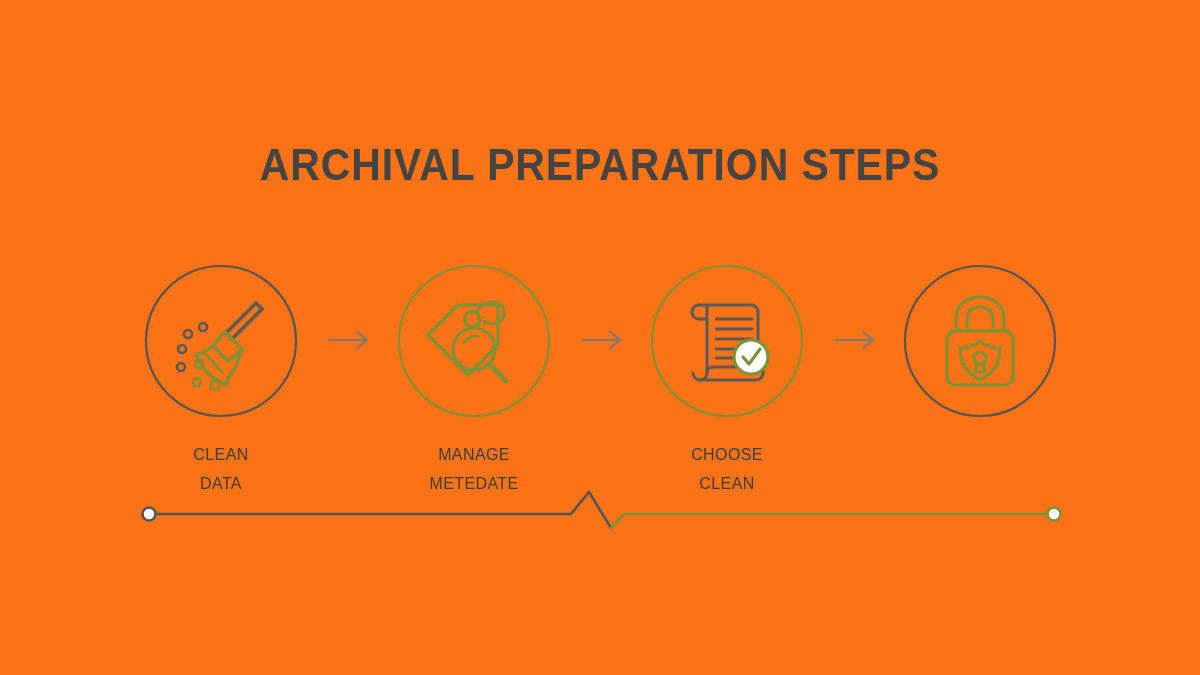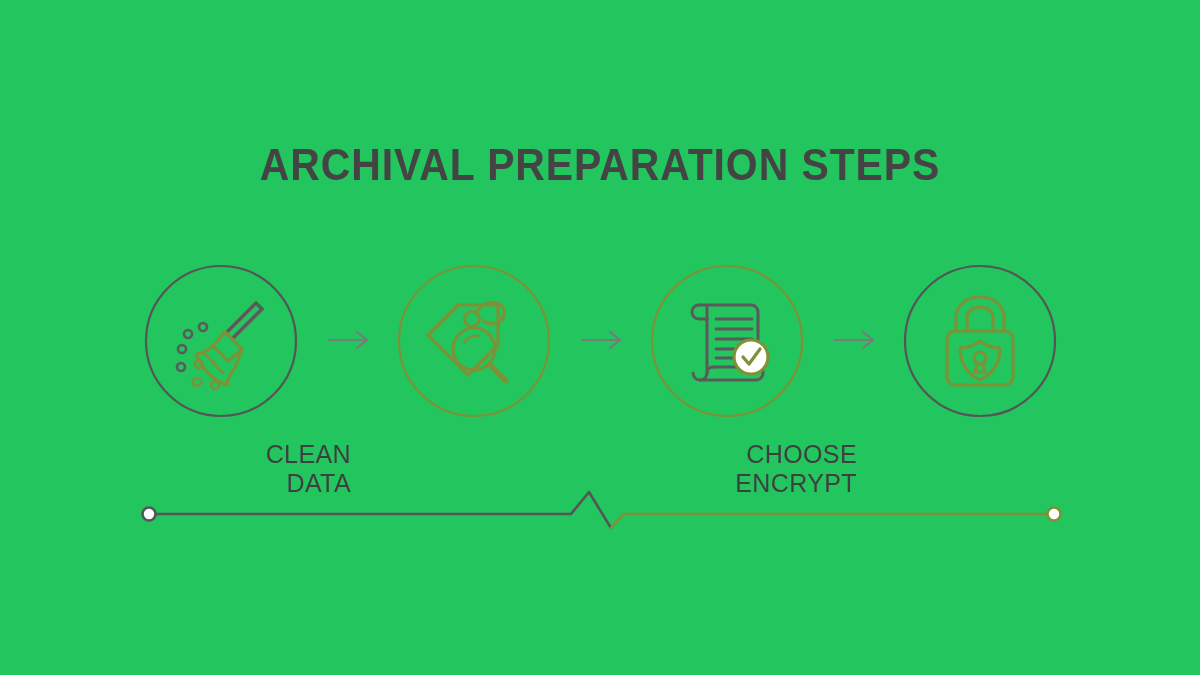--- a/index.html
+++ b/index.html
@@ -13,21 +13,21 @@
     overflow: hidden;
     font-family: "Liberation Sans", sans-serif;
     position: relative;
   }
   #canvas {
     position: absolute;
     left: 0;
     top: 0;
     width: 1200px;
     height: 675px;
-    background: #22c55e;
+    background: #f97316;
   }
   .page-title {
     position: absolute;
     left: 0;
     top: 140px;
     width: 1200px;
     text-align: center;
     font-family: "Liberation Sans", sans-serif;
     font-size: 44px;
     font-weight: bold;
@@ -54,23 +54,23 @@
     position: absolute;
     left: 27px;
     top: 27px;
     width: 100px;
     height: 100px;
   }
   .step-label {
     position: absolute;
     top: 440px;
     width: 260px;
-    text-align: right;
+    text-align: center;
     font-family: "Liberation Sans", sans-serif;
-    font-size: 25px;
+    font-size: 16px;
     line-height: 29px;
     letter-spacing: 0.4px;
     color: #3f3f3f;
     white-space: pre-line;
   }
   .arrow {
     position: absolute;
     top: 327px;
     width: 46px;
     height: 26px;
@@ -136,20 +136,22 @@
         <path d="M52 22 C58 8 78 8 80 20 C82 32 66 36 60 30"></path>
 
         <circle cx="50" cy="58" r="21"></circle>
 
         <path d="M40 52 C44 46 50 44 55 45" stroke-width="2.6"></path>
 
         <path d="M66 74 L82 90" stroke-width="5.2"></path>
       </g>
     </svg>
   </div>
+  <div class="step-label" style="left:344px;">MANAGE
+METEDATE</div>
 
   <div class="step" style="left:650px;">
     <svg class="step-circle" viewBox="0 0 154 154">
       <circle cx="77" cy="77" r="75" fill="none" stroke="#7d9236" stroke-width="2.2"></circle>
     </svg>
     <svg class="step-icon" viewBox="0 0 100 100">
       <g fill="none" stroke="#5a5a5a" stroke-width="3.0" stroke-linecap="round" stroke-linejoin="round">
 
         <path d="M22 14 L74 14 C78 14 81 17 81 21 L81 52"></path>
         <path d="M22 14 C18 14 15 17 15 21 C15 25 18 28 22 28 L30 28"></path>
@@ -165,21 +167,21 @@
         <path d="M39 67 L56 67" stroke-width="2.8"></path>
       </g>
 
       <g fill="none" stroke="#7d9236" stroke-width="3.2" stroke-linecap="round" stroke-linejoin="round">
         <circle cx="74" cy="66" r="17" fill="#ffffff"></circle>
         <path d="M66 66 L72 73 L83 58"></path>
       </g>
     </svg>
   </div>
   <div class="step-label" style="left:597px;">CHOOSE
-ENCRYPT</div>
+CLEAN</div>
 
   <div class="step" style="left:903px;">
     <svg class="step-circle" viewBox="0 0 154 154">
       <circle cx="77" cy="77" r="75" fill="none" stroke="#555555" stroke-width="2.2"></circle>
     </svg>
     <svg class="step-icon" viewBox="0 0 100 100">
       <g fill="none" stroke="#7d9236" stroke-width="3.2" stroke-linecap="round" stroke-linejoin="round">
 
         <path d="M26 40 L26 27 C26 14 37 6 50 6 C63 6 74 14 74 27 L74 40"></path>
 

